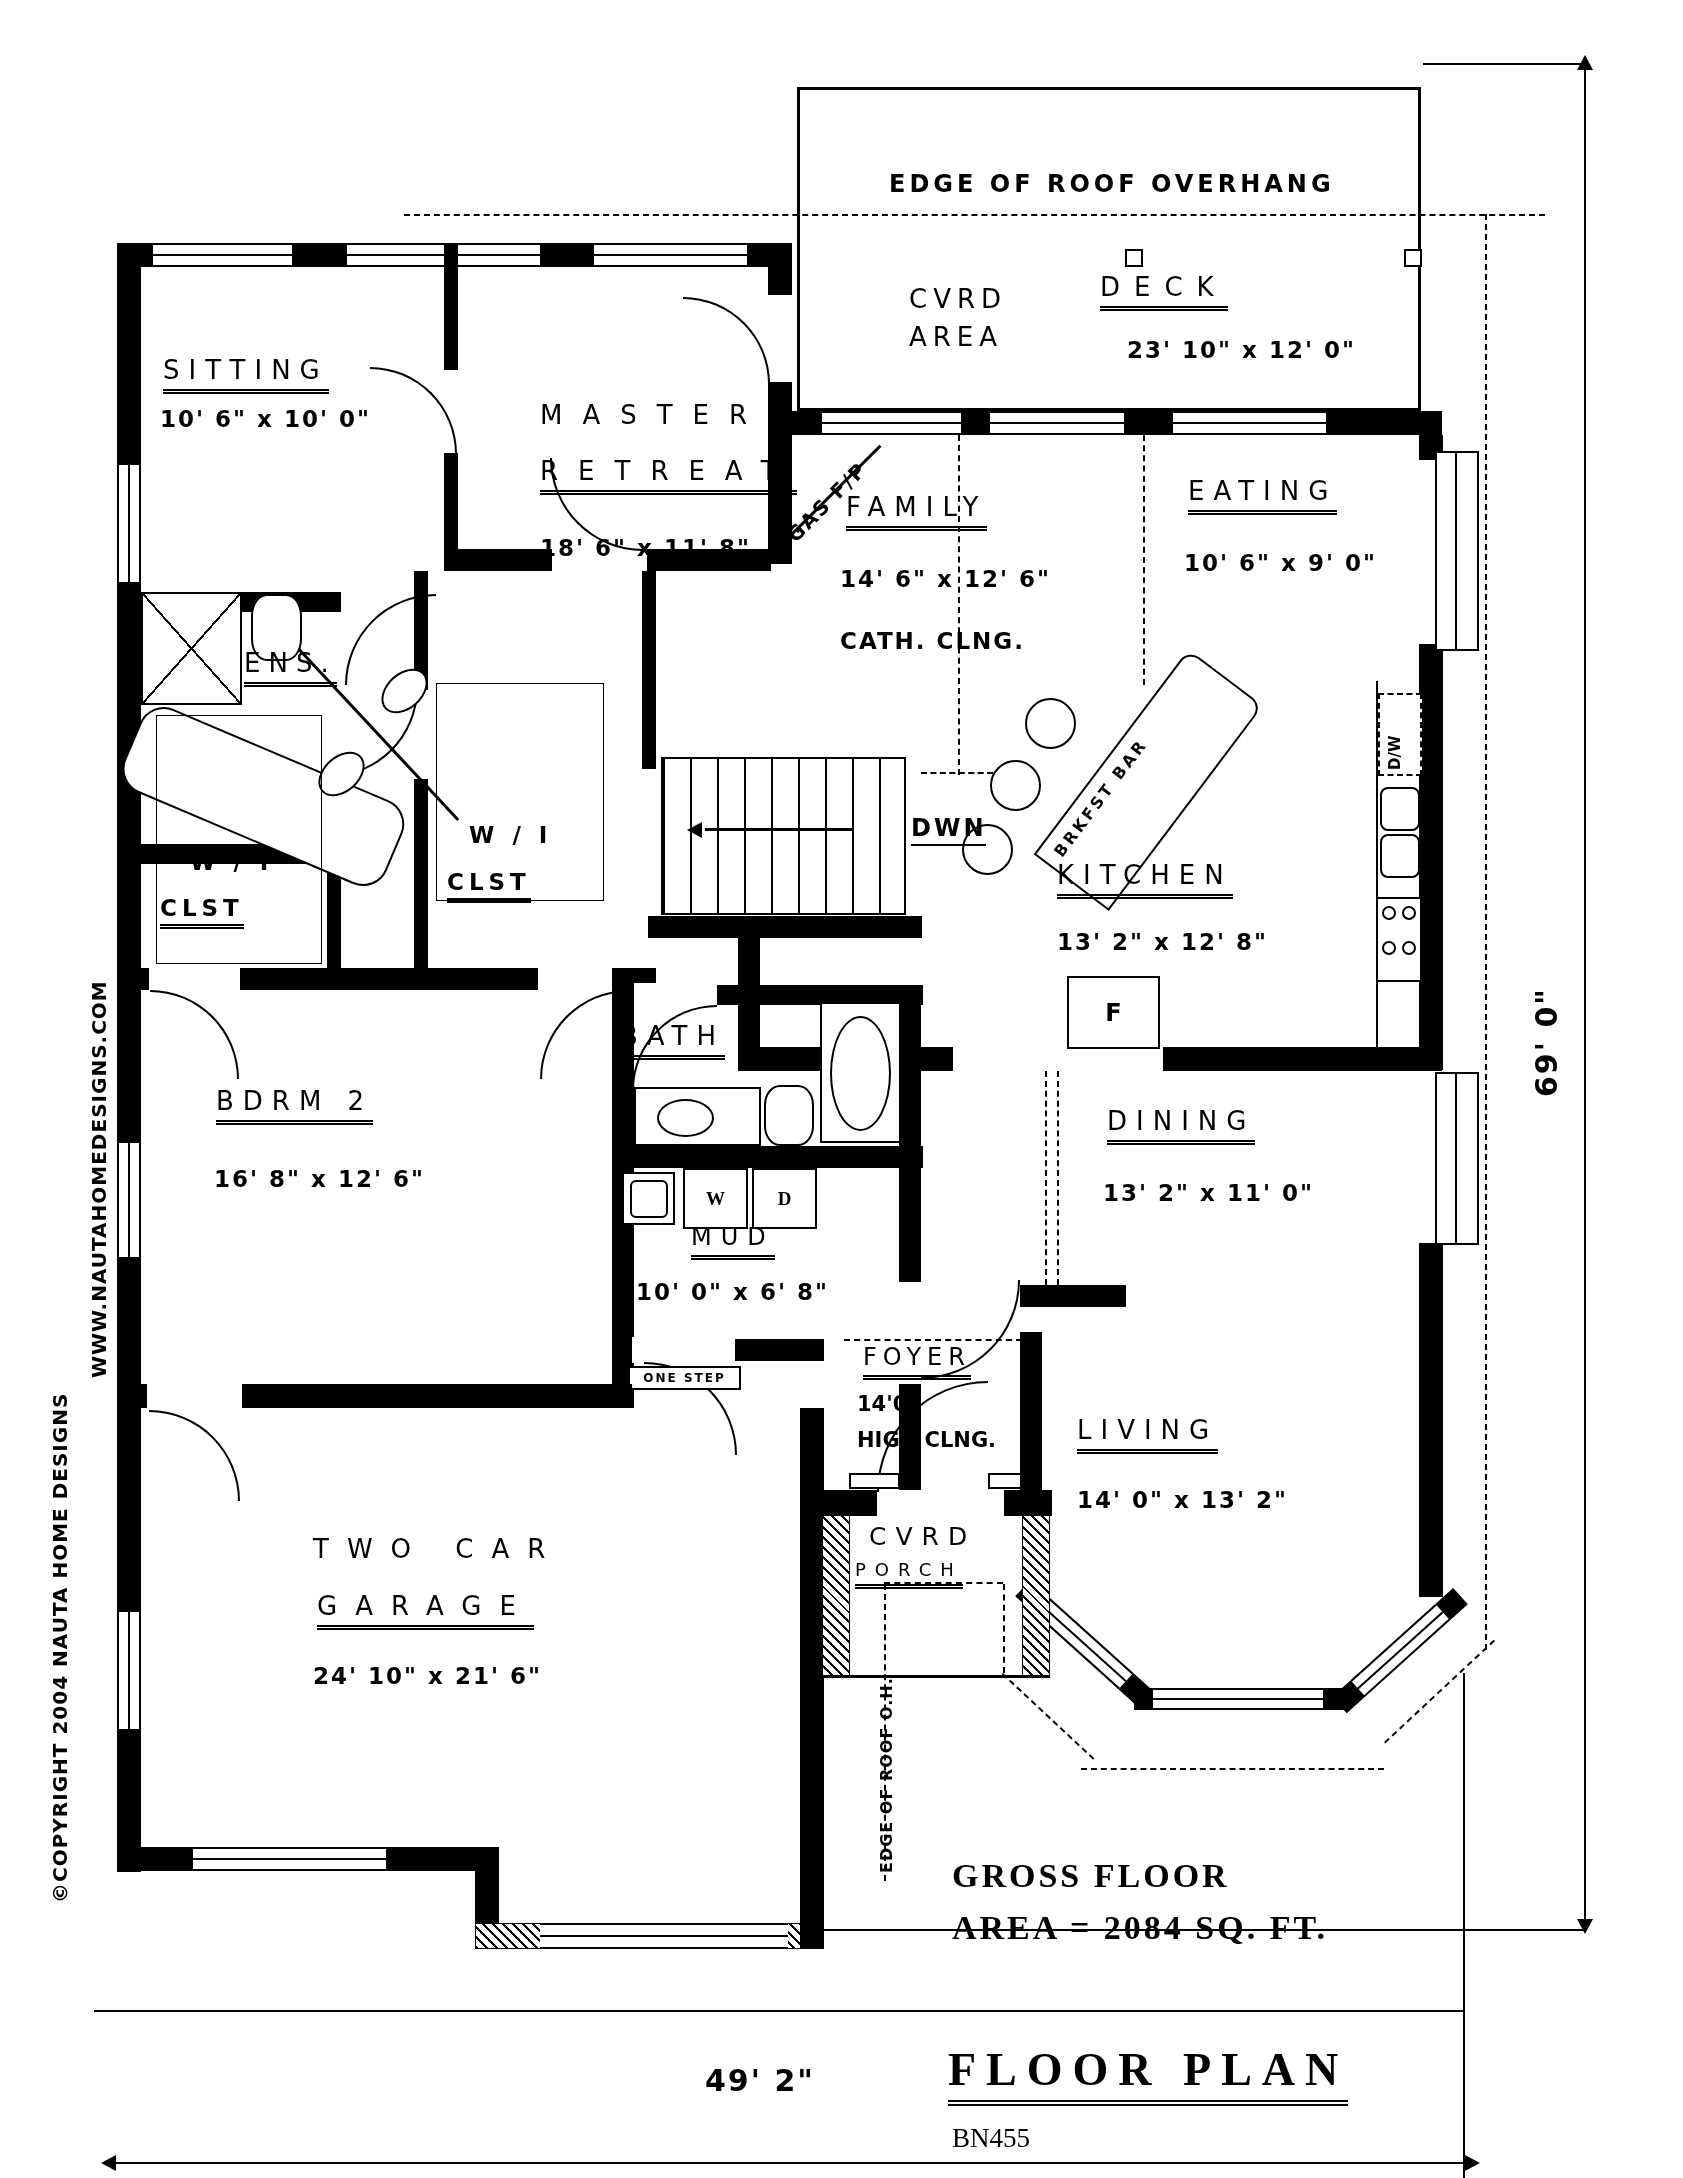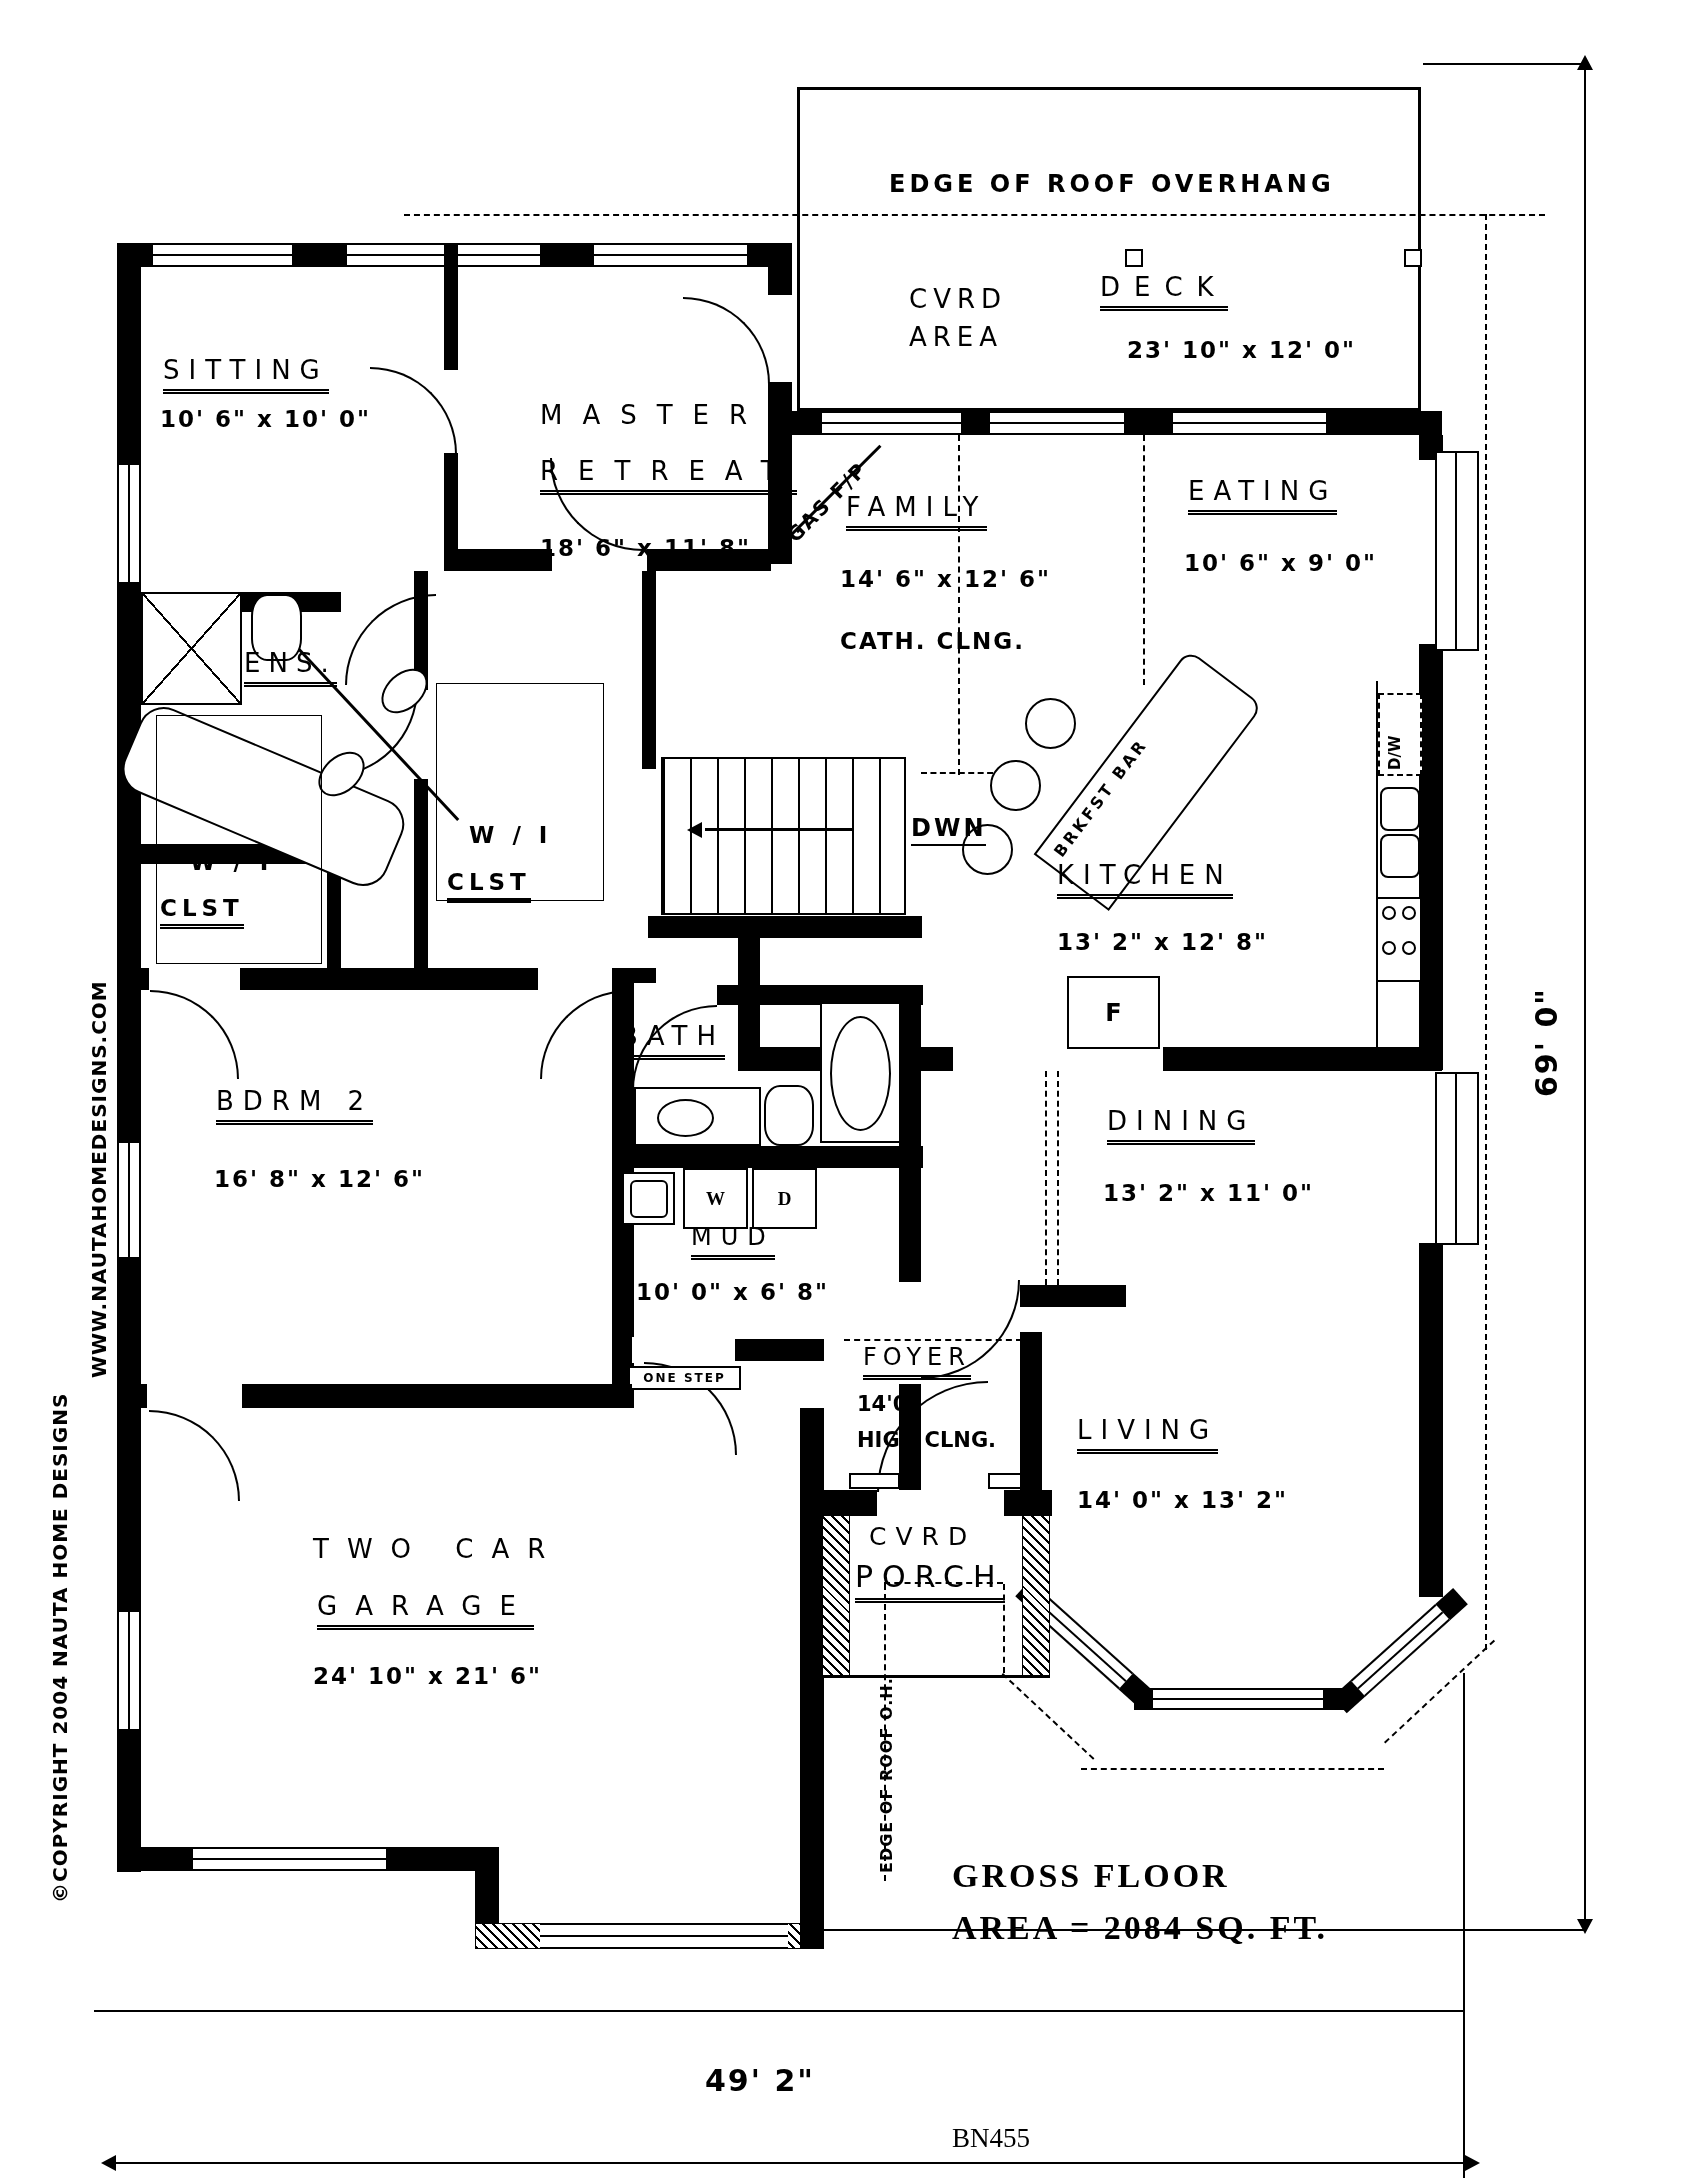--- a/index.html
+++ b/index.html
@@ -273,21 +273,21 @@
   <div class="ann" style="left:857px;top:1428px;font-size:21px">HIGH CLNG.</div>
 
   <div class="lbl u" style="left:1077px;top:1416px">LIVING</div>
   <div class="dims" style="left:1077px;top:1487px">14' 0" x 13' 2"</div>
 
   <div class="lbl" style="left:313px;top:1535px;letter-spacing:18px">TWO  CAR</div>
   <div class="lbl u" style="left:317px;top:1592px;letter-spacing:18px">GARAGE</div>
   <div class="dims" style="left:313px;top:1663px">24' 10" x 21' 6"</div>
 
   <div class="lbl" style="left:869px;top:1523px;font-size:25px">CVRD</div>
-  <div class="lbl u" style="left:855px;top:1560px;font-size:30px">PORCH</div>
+  <div class="lbl u" style="left:855px;top:1560px;font-size:18px">PORCH</div>
 
   <div class="ann" style="left:889px;top:170px;font-size:24px;letter-spacing:4px">EDGE OF ROOF OVERHANG</div>
   <div class="ann vtext" style="left:877px;top:1873px;font-size:16px;letter-spacing:1px">EDGE OF ROOF O.H.</div>
 
   <div class="ann vtext" style="left:87px;top:1378px;font-size:20px;letter-spacing:1px">WWW.NAUTAHOMEDESIGNS.COM</div>
   <div class="ann vtext" style="left:48px;top:1903px;font-size:20px;letter-spacing:1px">©COPYRIGHT 2004 NAUTA HOME DESIGNS</div>
 
   <div class="w" style="left:1584px;top:65px;width:2px;height:1865px"></div>
   <div class="tri tri-u" style="left:1577px;top:55px"></div>
   <div class="tri tri-d" style="left:1577px;top:1919px"></div>
@@ -299,16 +299,17 @@
   <div class="tri tri-l" style="left:101px;top:2155px"></div>
   <div class="tri tri-r" style="left:1465px;top:2155px"></div>
   <div class="ann" style="left:705px;top:2063px;font-size:30px;letter-spacing:2px">49' 2"</div>
 
   <div class="w" style="left:1463px;top:1673px;width:2px;height:505px"></div>
   <div class="w" style="left:94px;top:2010px;width:1371px;height:2px"></div>
 
   <div class="ann serif" style="left:952px;top:1857px;font-size:34px;letter-spacing:3px">GROSS FLOOR</div>
   <div class="ann serif" style="left:952px;top:1909px;font-size:34px;letter-spacing:3px">AREA = 2084 SQ. FT.</div>
 
+  <div class="ann serif" style="left:948px;top:2043px;font-size:46px;letter-spacing:10px;border-bottom:6px double #000;padding-bottom:4px">FLOOR PLAN</div>
   <div class="ann serif" style="left:952px;top:2123px;font-size:27px;font-weight:normal">BN455</div>
 
 </div>
 
 
 </body></html>

